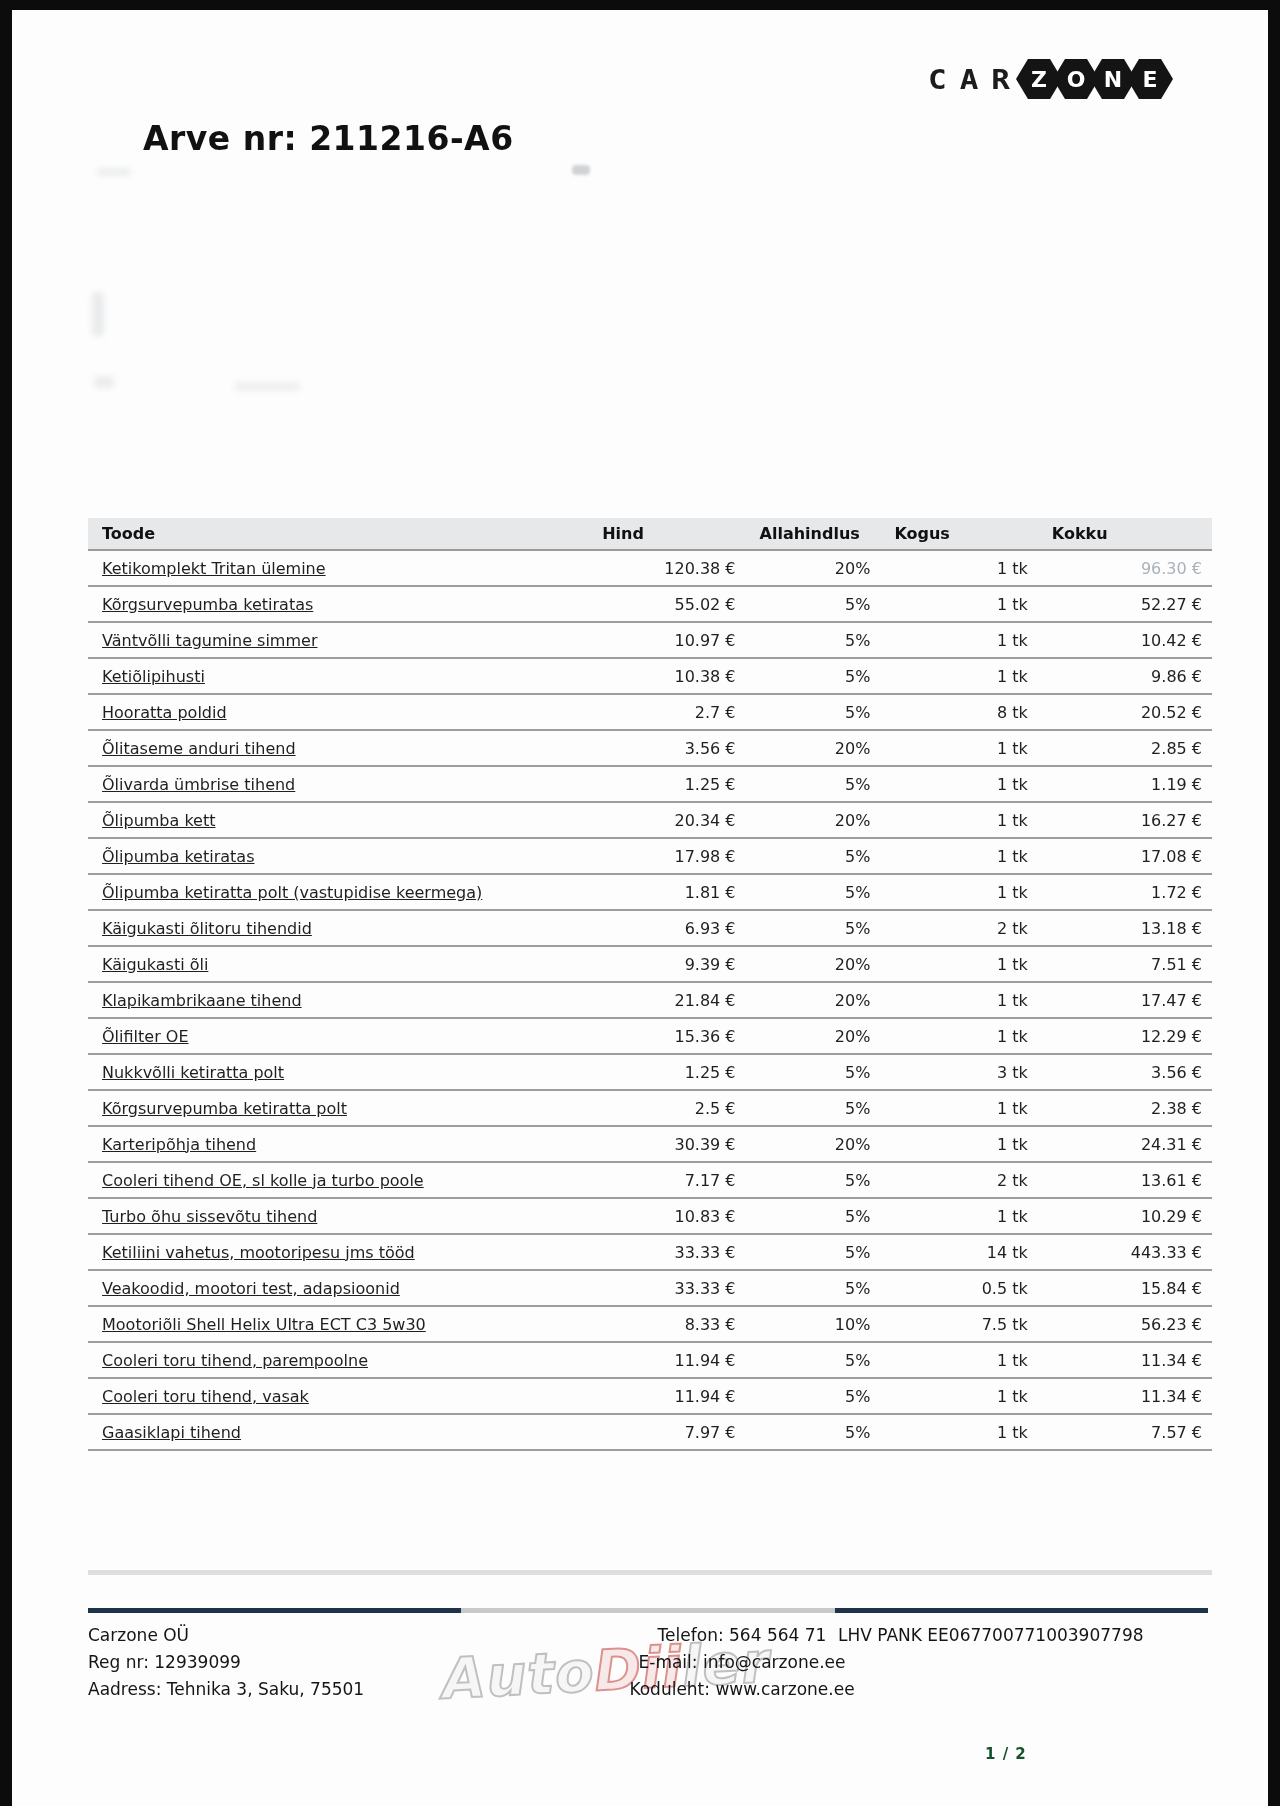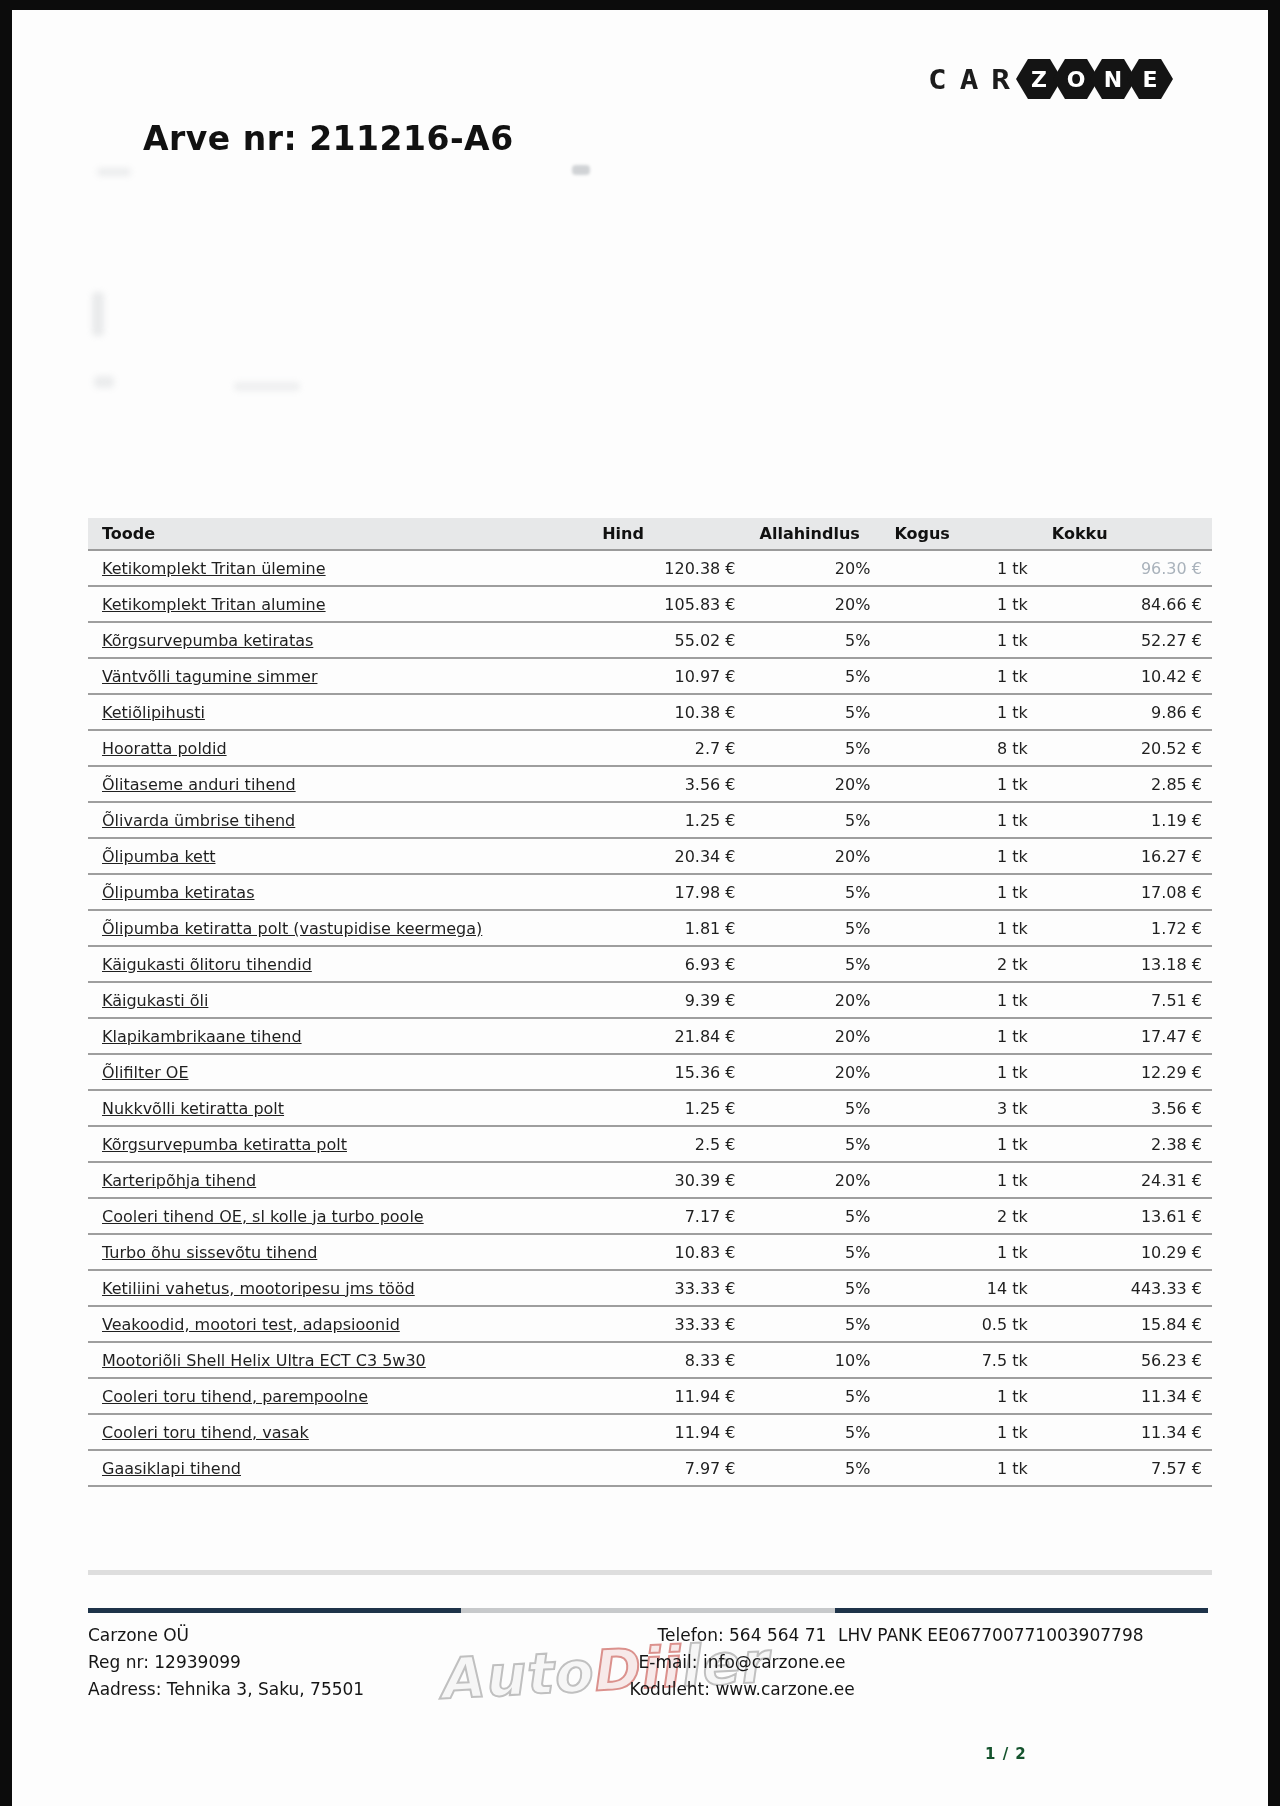--- a/index.html
+++ b/index.html
@@ -154,27 +154,20 @@
     </thead>
     <tbody>
     <tr>
       <td class="toode">Ketikomplekt Tritan ülemine</td>
       <td>120.38 €</td>
       <td>20%</td>
       <td>1 tk</td>
       <td class="faded">96.30 €</td>
     </tr>
 
-    <tr>
-      <td class="toode">Ketikomplekt Tritan alumine</td>
-      <td>105.83 €</td>
-      <td>20%</td>
-      <td>1 tk</td>
-      <td>84.66 €</td>
-    </tr>
 
     <tr>
       <td class="toode">Kõrgsurvepumba ketiratas</td>
       <td>55.02 €</td>
       <td>5%</td>
       <td>1 tk</td>
       <td>52.27 €</td>
     </tr>
 
 

